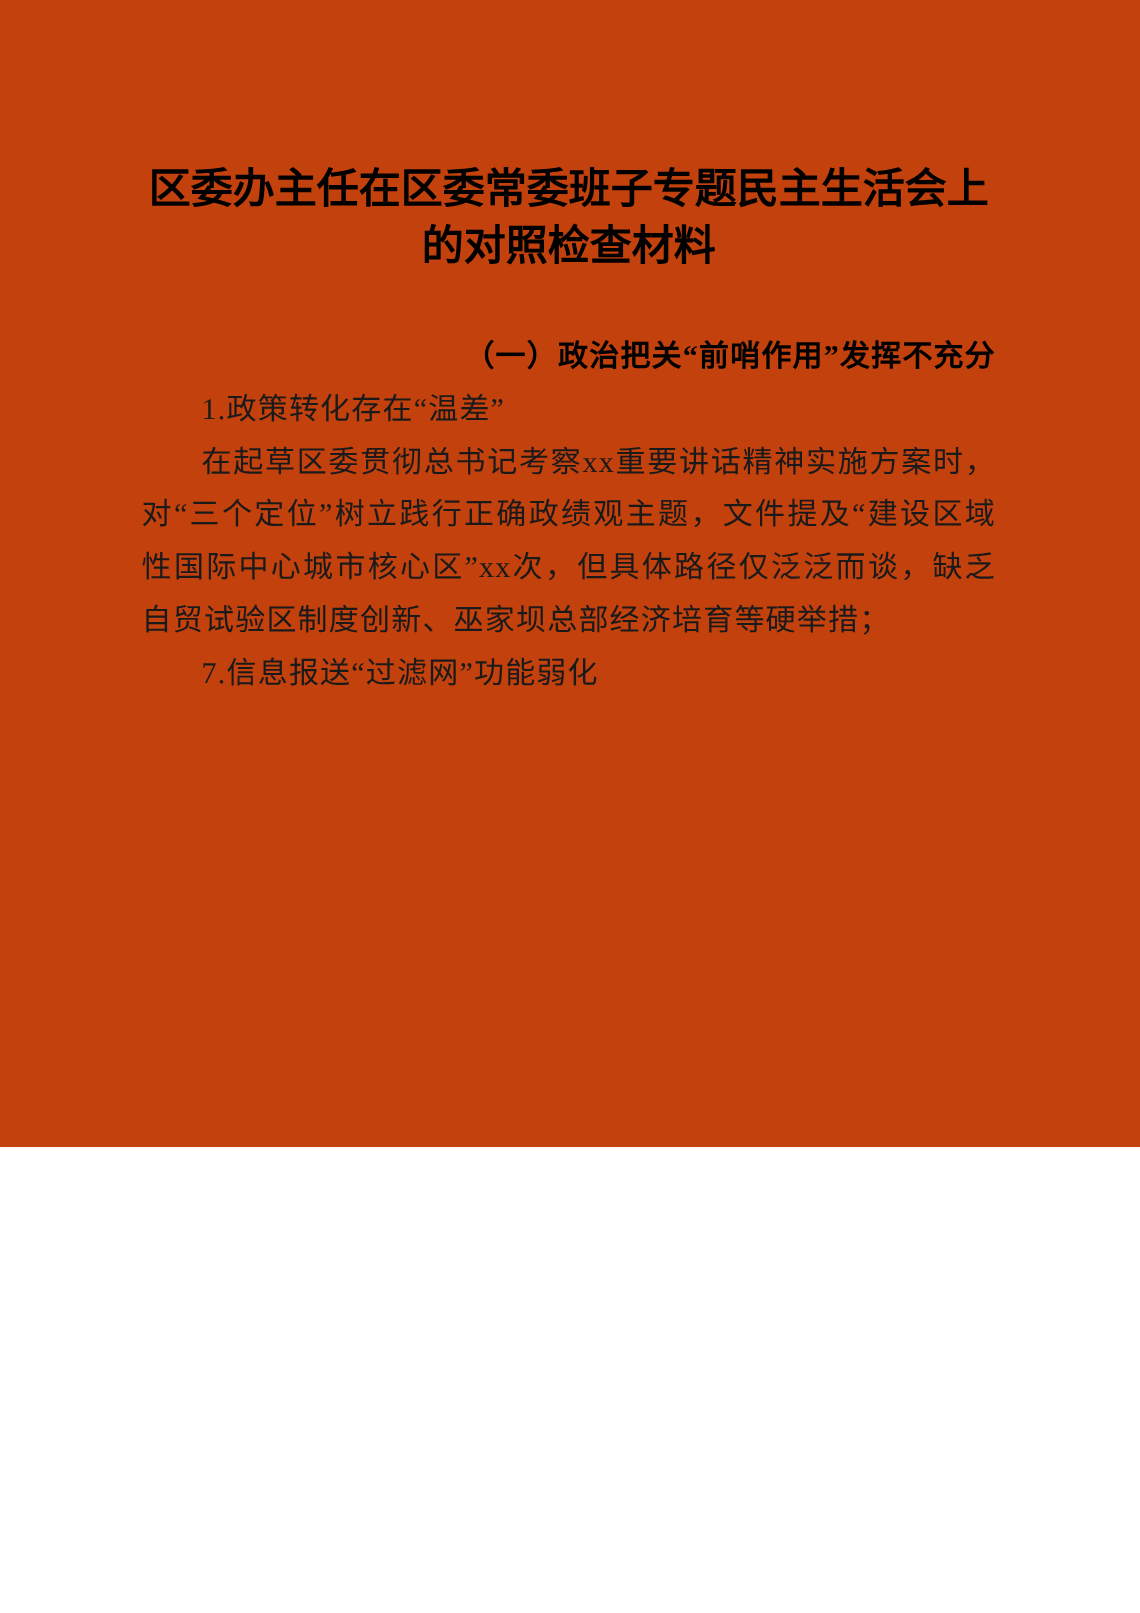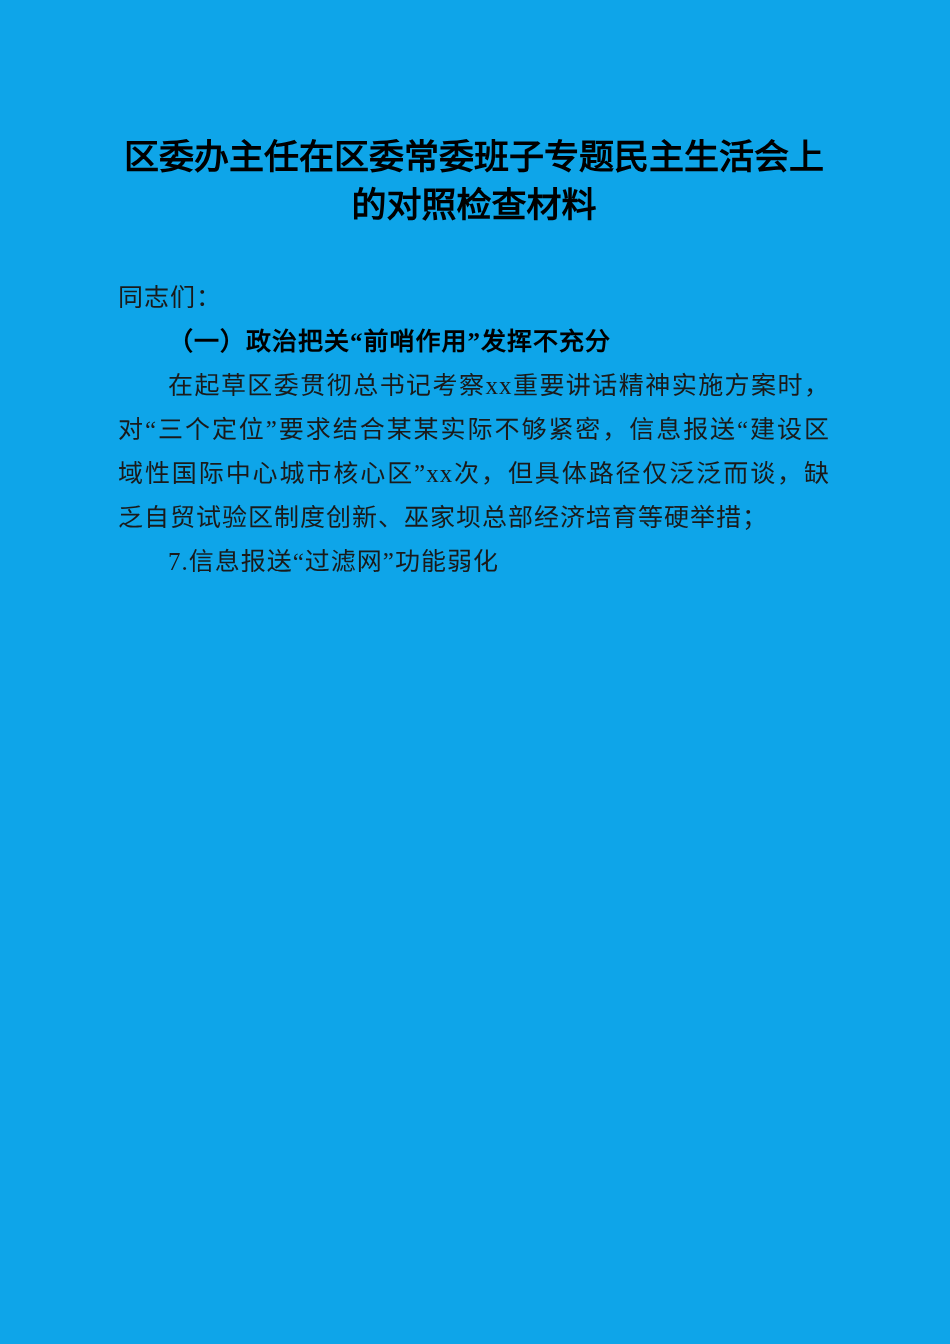--- a/index.html
+++ b/index.html
@@ -4,23 +4,23 @@
 <title>Document</title>
 <style>
   html, body {
     margin: 0;
     padding: 0;
     background: #ffffff;
   }
   .page {
     position: relative;
     width: 950px;
-    height: 1344px;
+    height: 956px;
     margin: 0 auto;
-    background: #0ea5e9;
+    background: #c2410c;
     overflow: hidden;
     box-sizing: border-box;
     padding: 134px 120px 0 118px;
     color: #000000;
     font-family: "Liberation Serif", "DejaVu Serif", serif;
   }
   .doc-title {
     margin: 0 0 46px 0;
     font-family: "Liberation Serif", "DejaVu Serif", serif;
     font-size: 35px;
@@ -49,31 +49,31 @@
   }
   .para.heading1 {
     font-family: "Liberation Sans", "DejaVu Sans", sans-serif;
     font-weight: 700;
     color: #000000;
     text-align: left;
   }
   .para.heading2 {
     font-weight: 700;
     color: #000000;
-    text-align: left;
+    text-align: right;
   }
   .para.heading3 {
     font-weight: 400;
     text-align: left;
   }
 </style>
 </head>
 <body>
 
 <div class="page">
   <h1 class="doc-title">区委办主任在区委常委班子专题民主生活会上的对照检查材料</h1>
   <div class="doc-body">
-      <p class="para salutation">同志们：</p>
       <p class="para heading2">（一）政治把关“前哨作用”发挥不充分</p>
-      <p class="para body">在起草区委贯彻总书记考察xx重要讲话精神实施方案时，对“三个定位”要求结合某某实际不够紧密，信息报送“建设区域性国际中心城市核心区”xx次，但具体路径仅泛泛而谈，缺乏自贸试验区制度创新、巫家坝总部经济培育等硬举措；</p>
+      <p class="para heading3">1.政策转化存在“温差”</p>
+      <p class="para body">在起草区委贯彻总书记考察xx重要讲话精神实施方案时，对“三个定位”树立践行正确政绩观主题，文件提及“建设区域性国际中心城市核心区”xx次，但具体路径仅泛泛而谈，缺乏自贸试验区制度创新、巫家坝总部经济培育等硬举措；</p>
       <p class="para heading3">7.信息报送“过滤网”功能弱化</p>
     </div>
 </div>
 
 </body></html>

